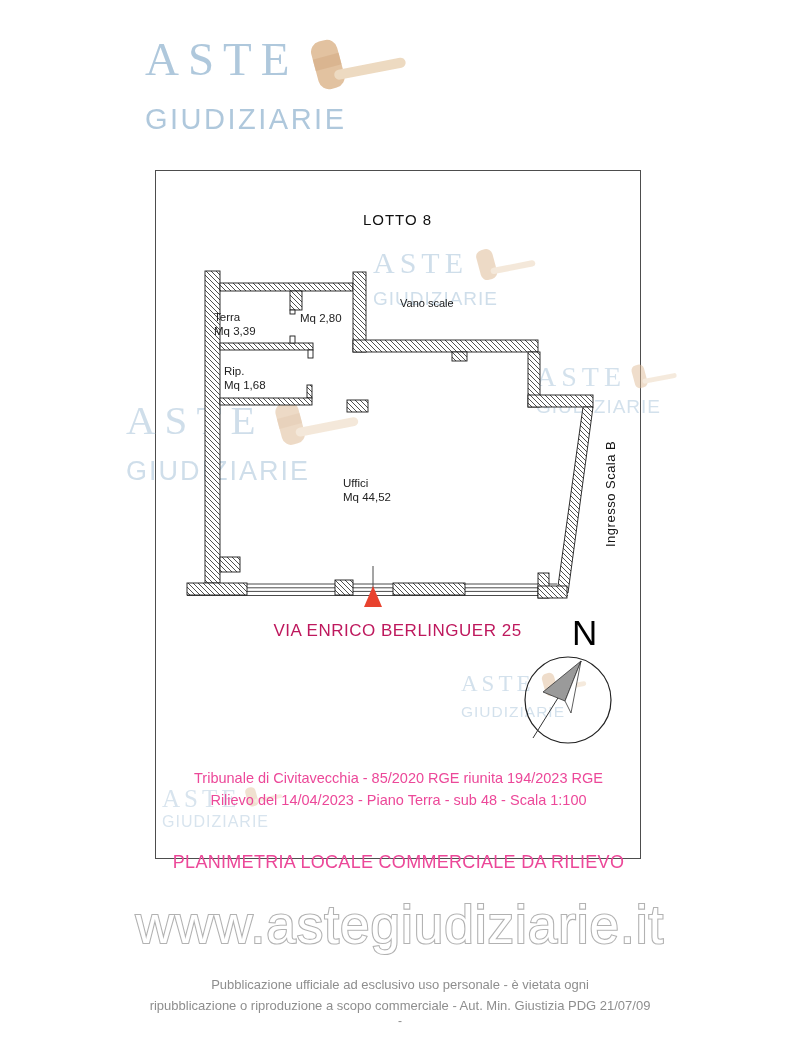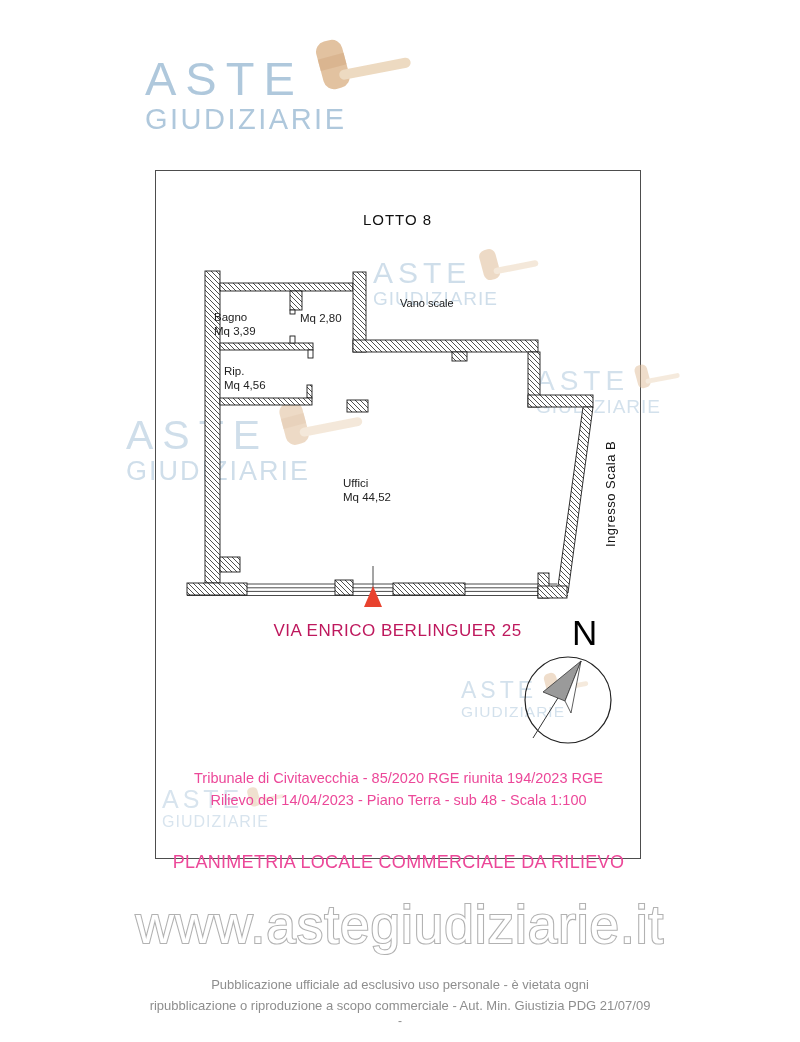--- a/index.html
+++ b/index.html
@@ -1,21 +1,21 @@
 <!DOCTYPE html>
 <html><head>
 <meta charset="utf-8">
 <style>
   html,body{margin:0;padding:0;background:#fff;}
   #page{position:relative;width:800px;height:1042px;background:#ffffff;overflow:hidden;
         font-family:"Liberation Sans",sans-serif;}
 
   
   .wm{position:absolute;line-height:1;white-space:nowrap;}
-  .wm .row{display:flex;align-items:flex-end;}
+  .wm .row{display:flex;align-items:flex-start;font-family:Liberation Serif, serif;}
   .wm .aste{color:#a9c4da;letter-spacing:8px;}
   .wm .giud{color:#a9c4da;display:block;}
   .wm svg{display:block;}
 
   #logo-main{left:145px;top:36px;opacity:.92;}
   #logo-main .aste{font-size:47px;letter-spacing:9px;}
   #logo-main .giud{font-size:29px;letter-spacing:2.5px;margin-top:3px;}
 
   #wm-plan-top{left:373px;top:248px;opacity:.55;}
   #wm-plan-top .aste{font-size:30px;letter-spacing:5px;}
@@ -200,32 +200,32 @@
 
     <g>
       <circle cx="568" cy="700" r="43" fill="none" stroke="#222" stroke-width="1.2"></circle>
       <line x1="533" y1="738" x2="581" y2="661" stroke="#333" stroke-width="1"></line>
       <polygon points="581,661 543,692 565,701" fill="#9a9a9a" stroke="#333" stroke-width="0.8"></polygon>
       <polygon points="581,661 565,701 571,713" fill="#ffffff" stroke="#333" stroke-width="0.8"></polygon>
     </g>
   </svg>
 
   <div class="room-label z4" id="lbl-bagno">
-    <div>Bagno</div>
+    <div>Terra</div>
     <div>Mq 3,39</div>
   </div>
   <div class="room-label z4" id="lbl-mq280">
     <div>Mq 2,80</div>
   </div>
   <div class="room-label z4" id="lbl-vano">
     <div>Vano scale</div>
   </div>
   <div class="room-label z4" id="lbl-rip">
     <div>Rip.</div>
-    <div>Mq 4,56</div>
+    <div>Mq 1,68</div>
   </div>
   <div class="room-label z4" id="lbl-uffici">
     <div>Uffici</div>
     <div>Mq 44,52</div>
   </div>
 
   <div id="lbl-ingresso" class="z4">Ingresso Scala B</div>
   <div id="lbl-via" class="z4">VIA ENRICO BERLINGUER 25</div>
   <div id="compass-n" class="z4">N</div>
 

